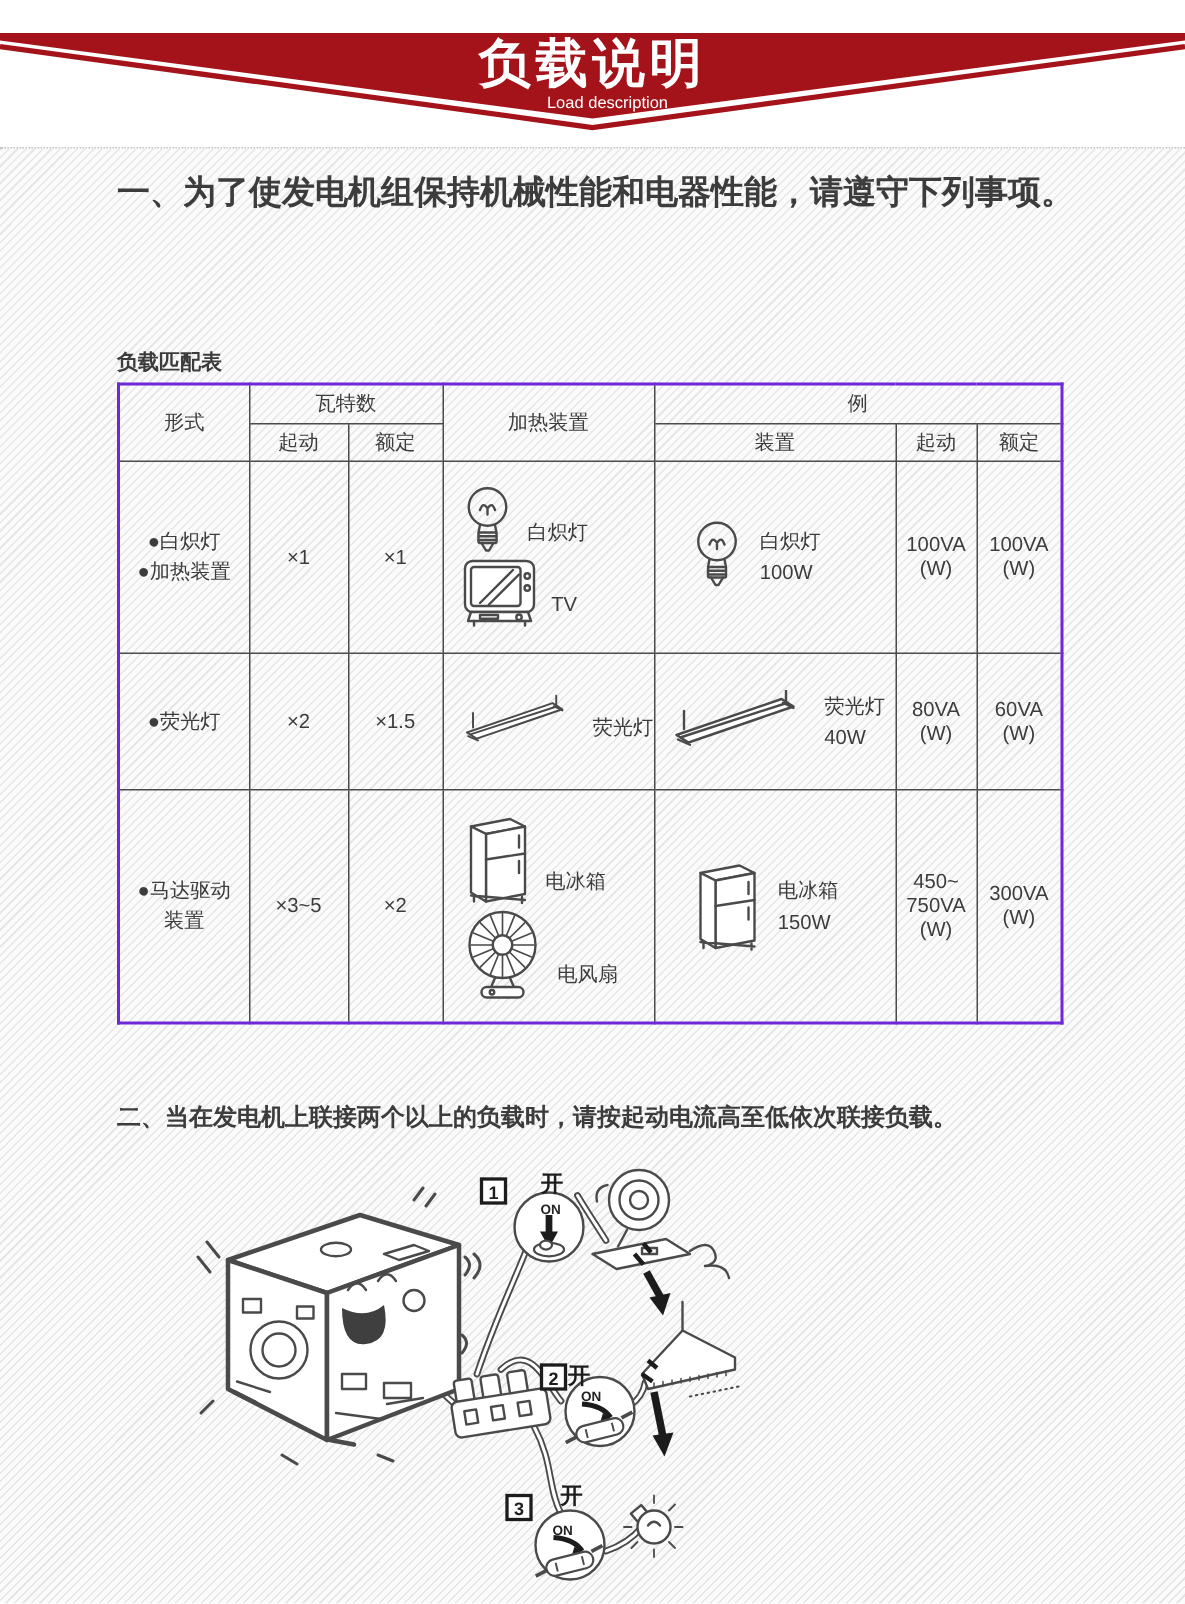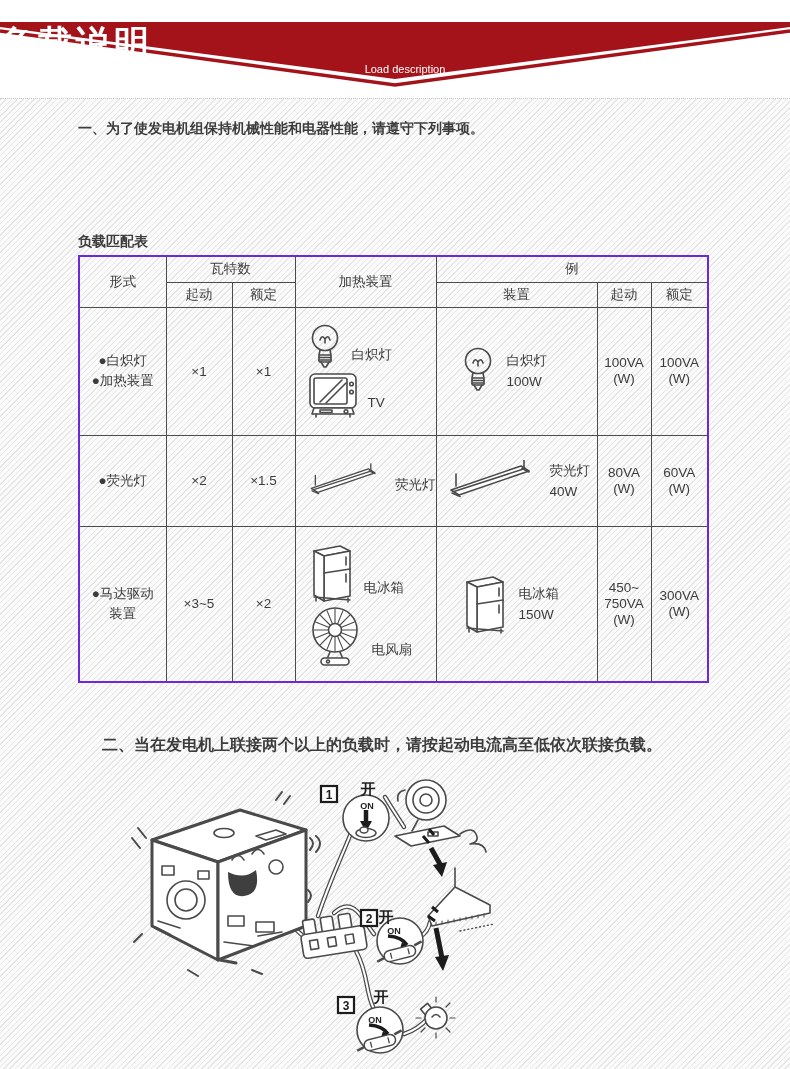--- a/index.html
+++ b/index.html
@@ -2,26 +2,26 @@
 <html><head>
 <meta charset="utf-8">
 <style>
   html,body{margin:0;padding:0;background:#ffffff;}
   body{font-family:"Liberation Sans","DejaVu Sans",sans-serif;color:#3c3c3c;}
   .page{position:relative;width:790px;height:1069px;overflow:hidden;background:#ffffff;margin:0 auto;}
   .hatch{position:absolute;left:0;top:98px;width:790px;height:971px;
     border-top:1px dotted #c8c8c8;
     background:repeating-linear-gradient(135deg, rgba(120,120,120,0.16) 0 1px, rgba(255,255,255,0) 1px 4px), #fbfbfb;}
   .banner-svg{position:absolute;left:0;top:0;}
-  .banner-title{position:absolute;left:0;top:24px;width:790px;text-align:left;
+  .banner-title{position:absolute;left:0;top:24px;width:790px;text-align:center;
     font-size:35px;font-weight:bold;color:#ffffff;letter-spacing:3px;line-height:38px;}
   .banner-sub{position:absolute;left:0;top:63px;width:790px;text-align:center;
     font-size:11px;color:#ffffff;margin-left:10px;}
   .abs{position:absolute;}
-  .h1{font-size:14px;font-weight:bold;line-height:24px;}
+  .h1{font-size:22px;font-weight:bold;line-height:24px;}
   .body-text{font-size:15px;line-height:23px;}
   .body-text p{margin:0;}
   .tbl-title{font-size:14px;font-weight:bold;}
   .h2{font-size:16px;font-weight:bold;}
   table.loadtable{border-collapse:collapse;table-layout:fixed;width:631px;border:2px solid #6d28d9;}
   table.loadtable td{border:1px solid #4b4b4b;text-align:center;vertical-align:middle;
     font-size:13.5px;color:#3c3c3c;padding:0;}
   td.thickL{border-left-width:2px;}
   td.typecell{text-align:left;padding-left:7px;line-height:20px;margin-left:16px;}
   .factor{font-size:14px;}
@@ -238,21 +238,21 @@
         <div>(W)</div>
       </td>
       <td class="vacell">
         <div>300VA</div>
         <div>(W)</div>
       </td>
     </tr>
   </tbody>
     </table>
 
-  <div class="abs h2" style="left:78px;top:735px;width:660px;margin-left:24px;">二、当在发电机上联接两个以上的负载时，请按起动电流高至低依次联接负载。</div>
+  <div class="abs h2" style="left:78px;top:735px;width:660px;">二、当在发电机上联接两个以上的负载时，请按起动电流高至低依次联接负载。</div>
 
   <svg class="abs" style="left:128px;top:776px;" width="440" height="292" viewBox="0 0 440 292">
 
     <g stroke-linecap="round" fill="none">
       <g stroke="#4a4a4a" stroke-width="4.5">
         <path d="M150,95 C166,122 150,140 174,159"></path>
         <path d="M190,140 C202,104 214,80 223,57"></path>
         <path d="M257,21 C263,31 269,40 276,51"></path>
         <path d="M206,137 C226,118 236,146 246,158"></path>
         <path d="M292,161 C298,157 301,152 302,146"></path>

